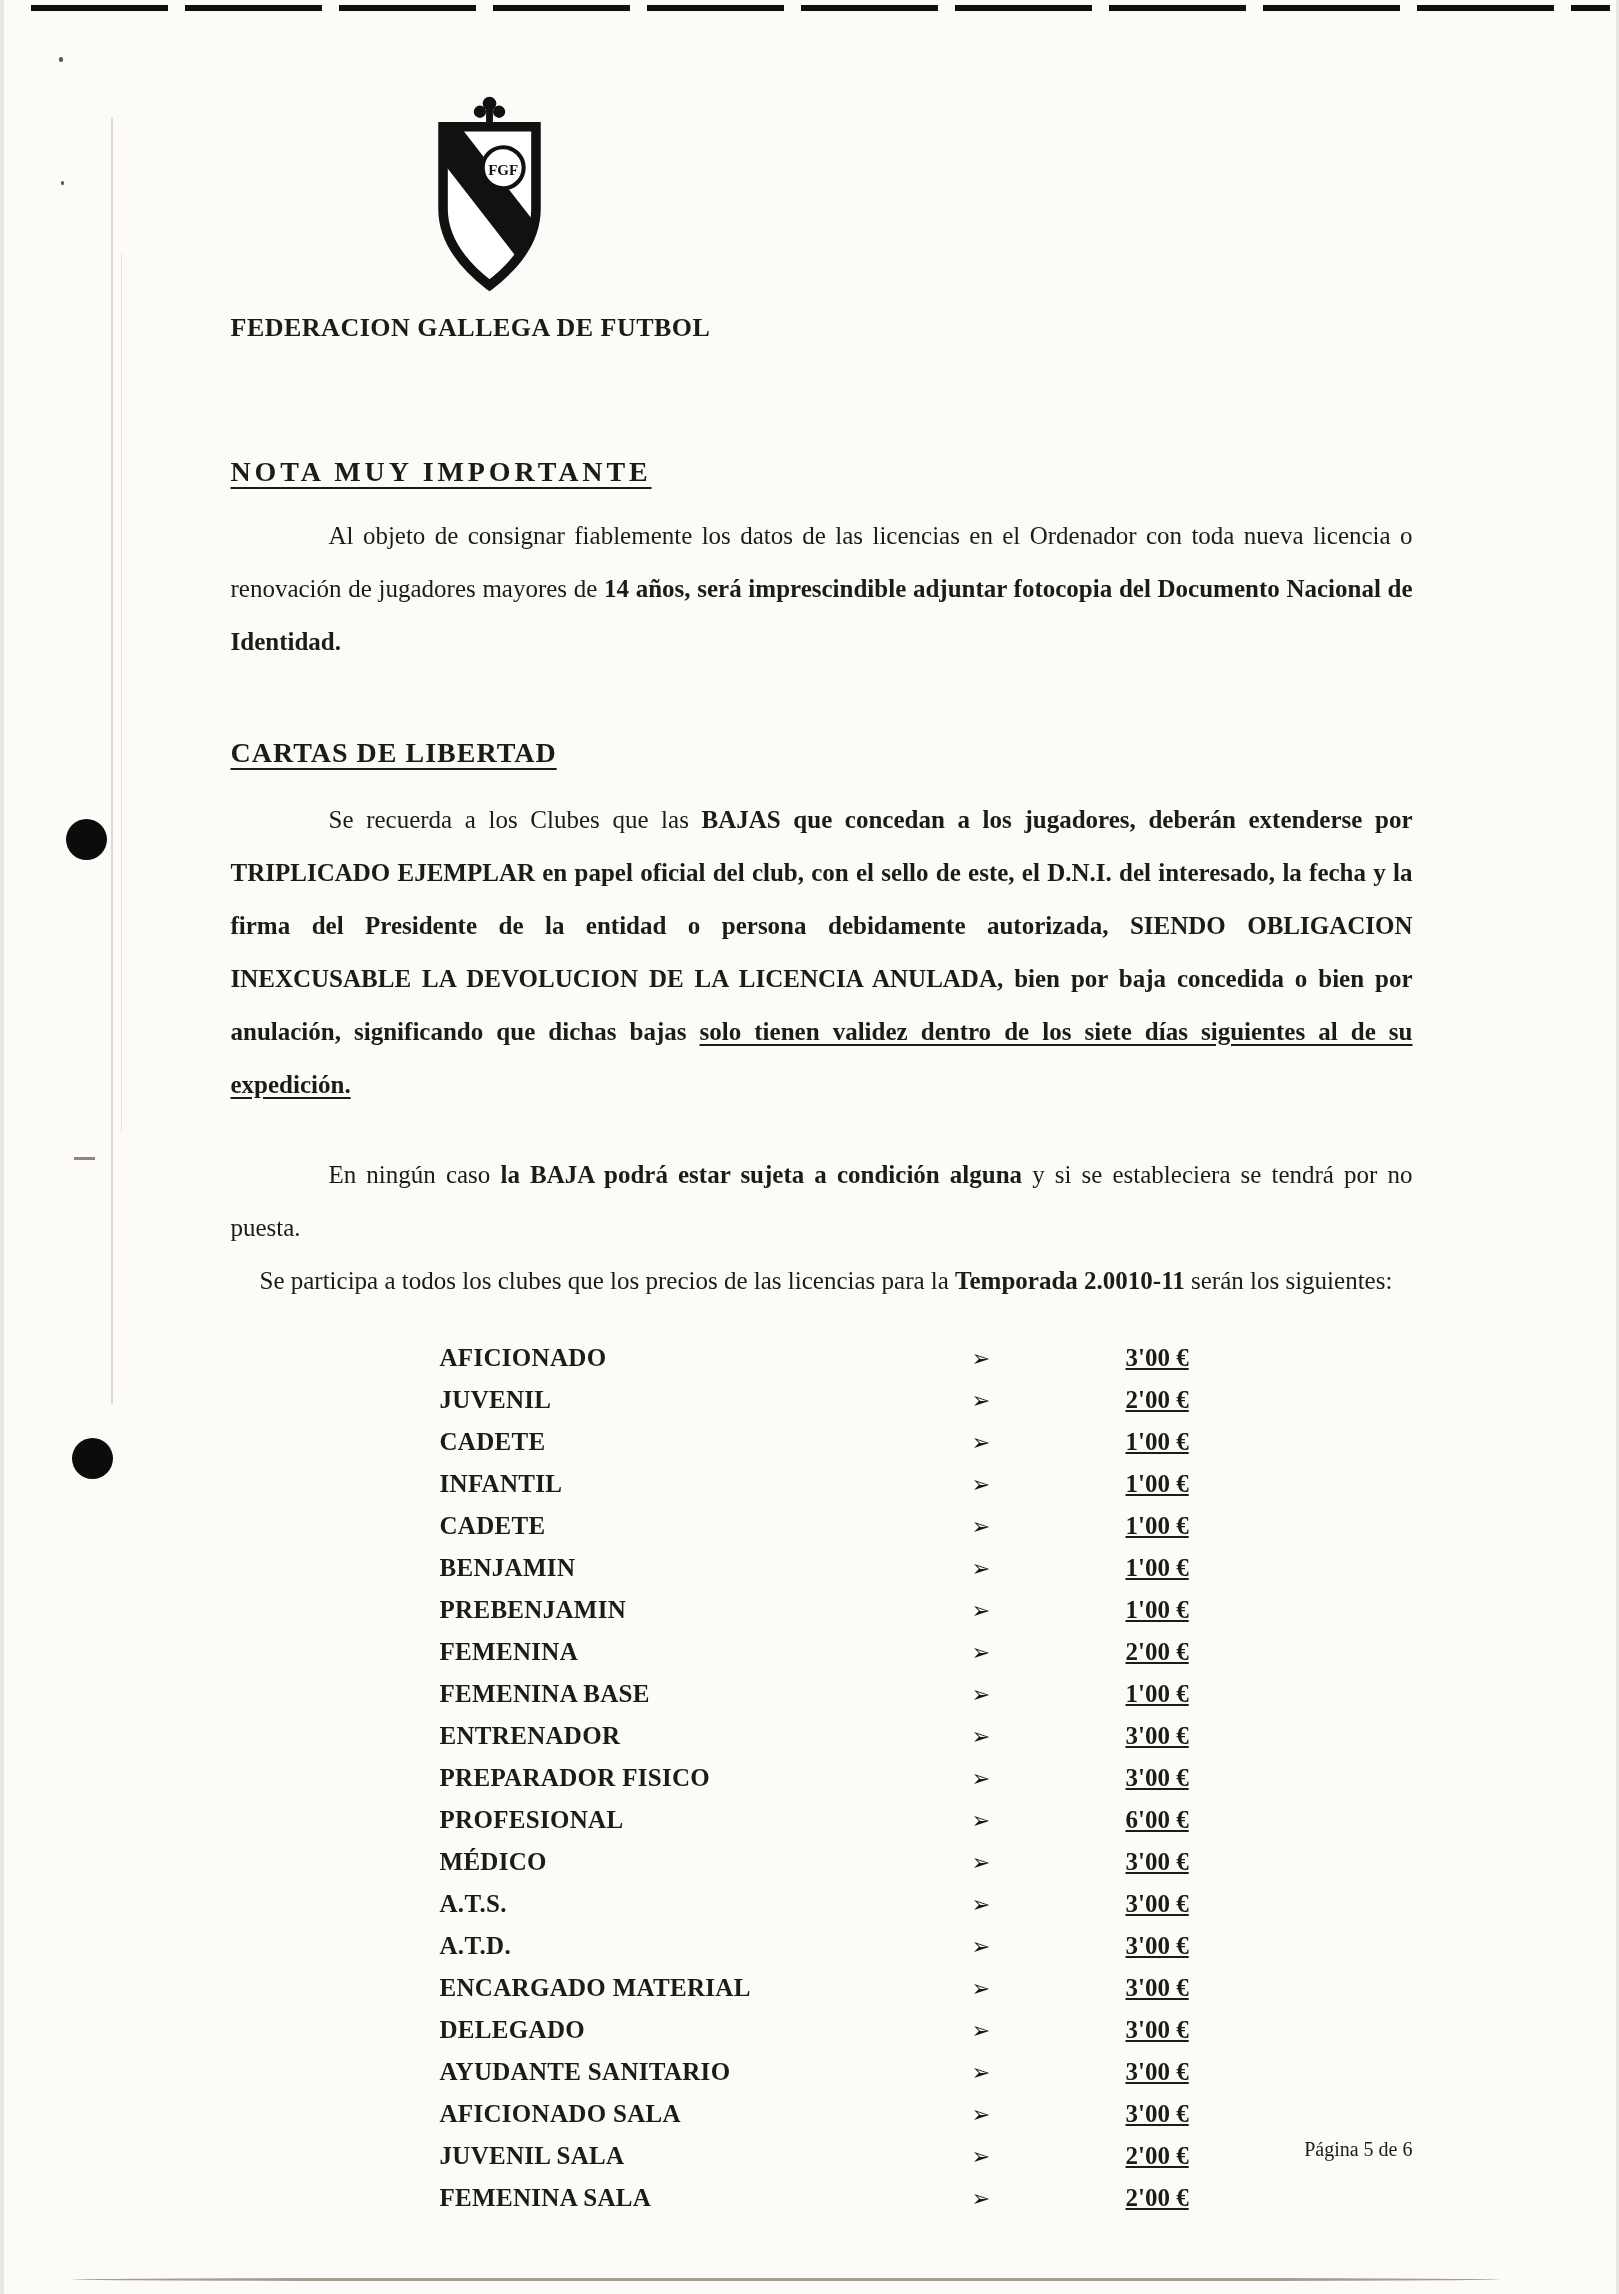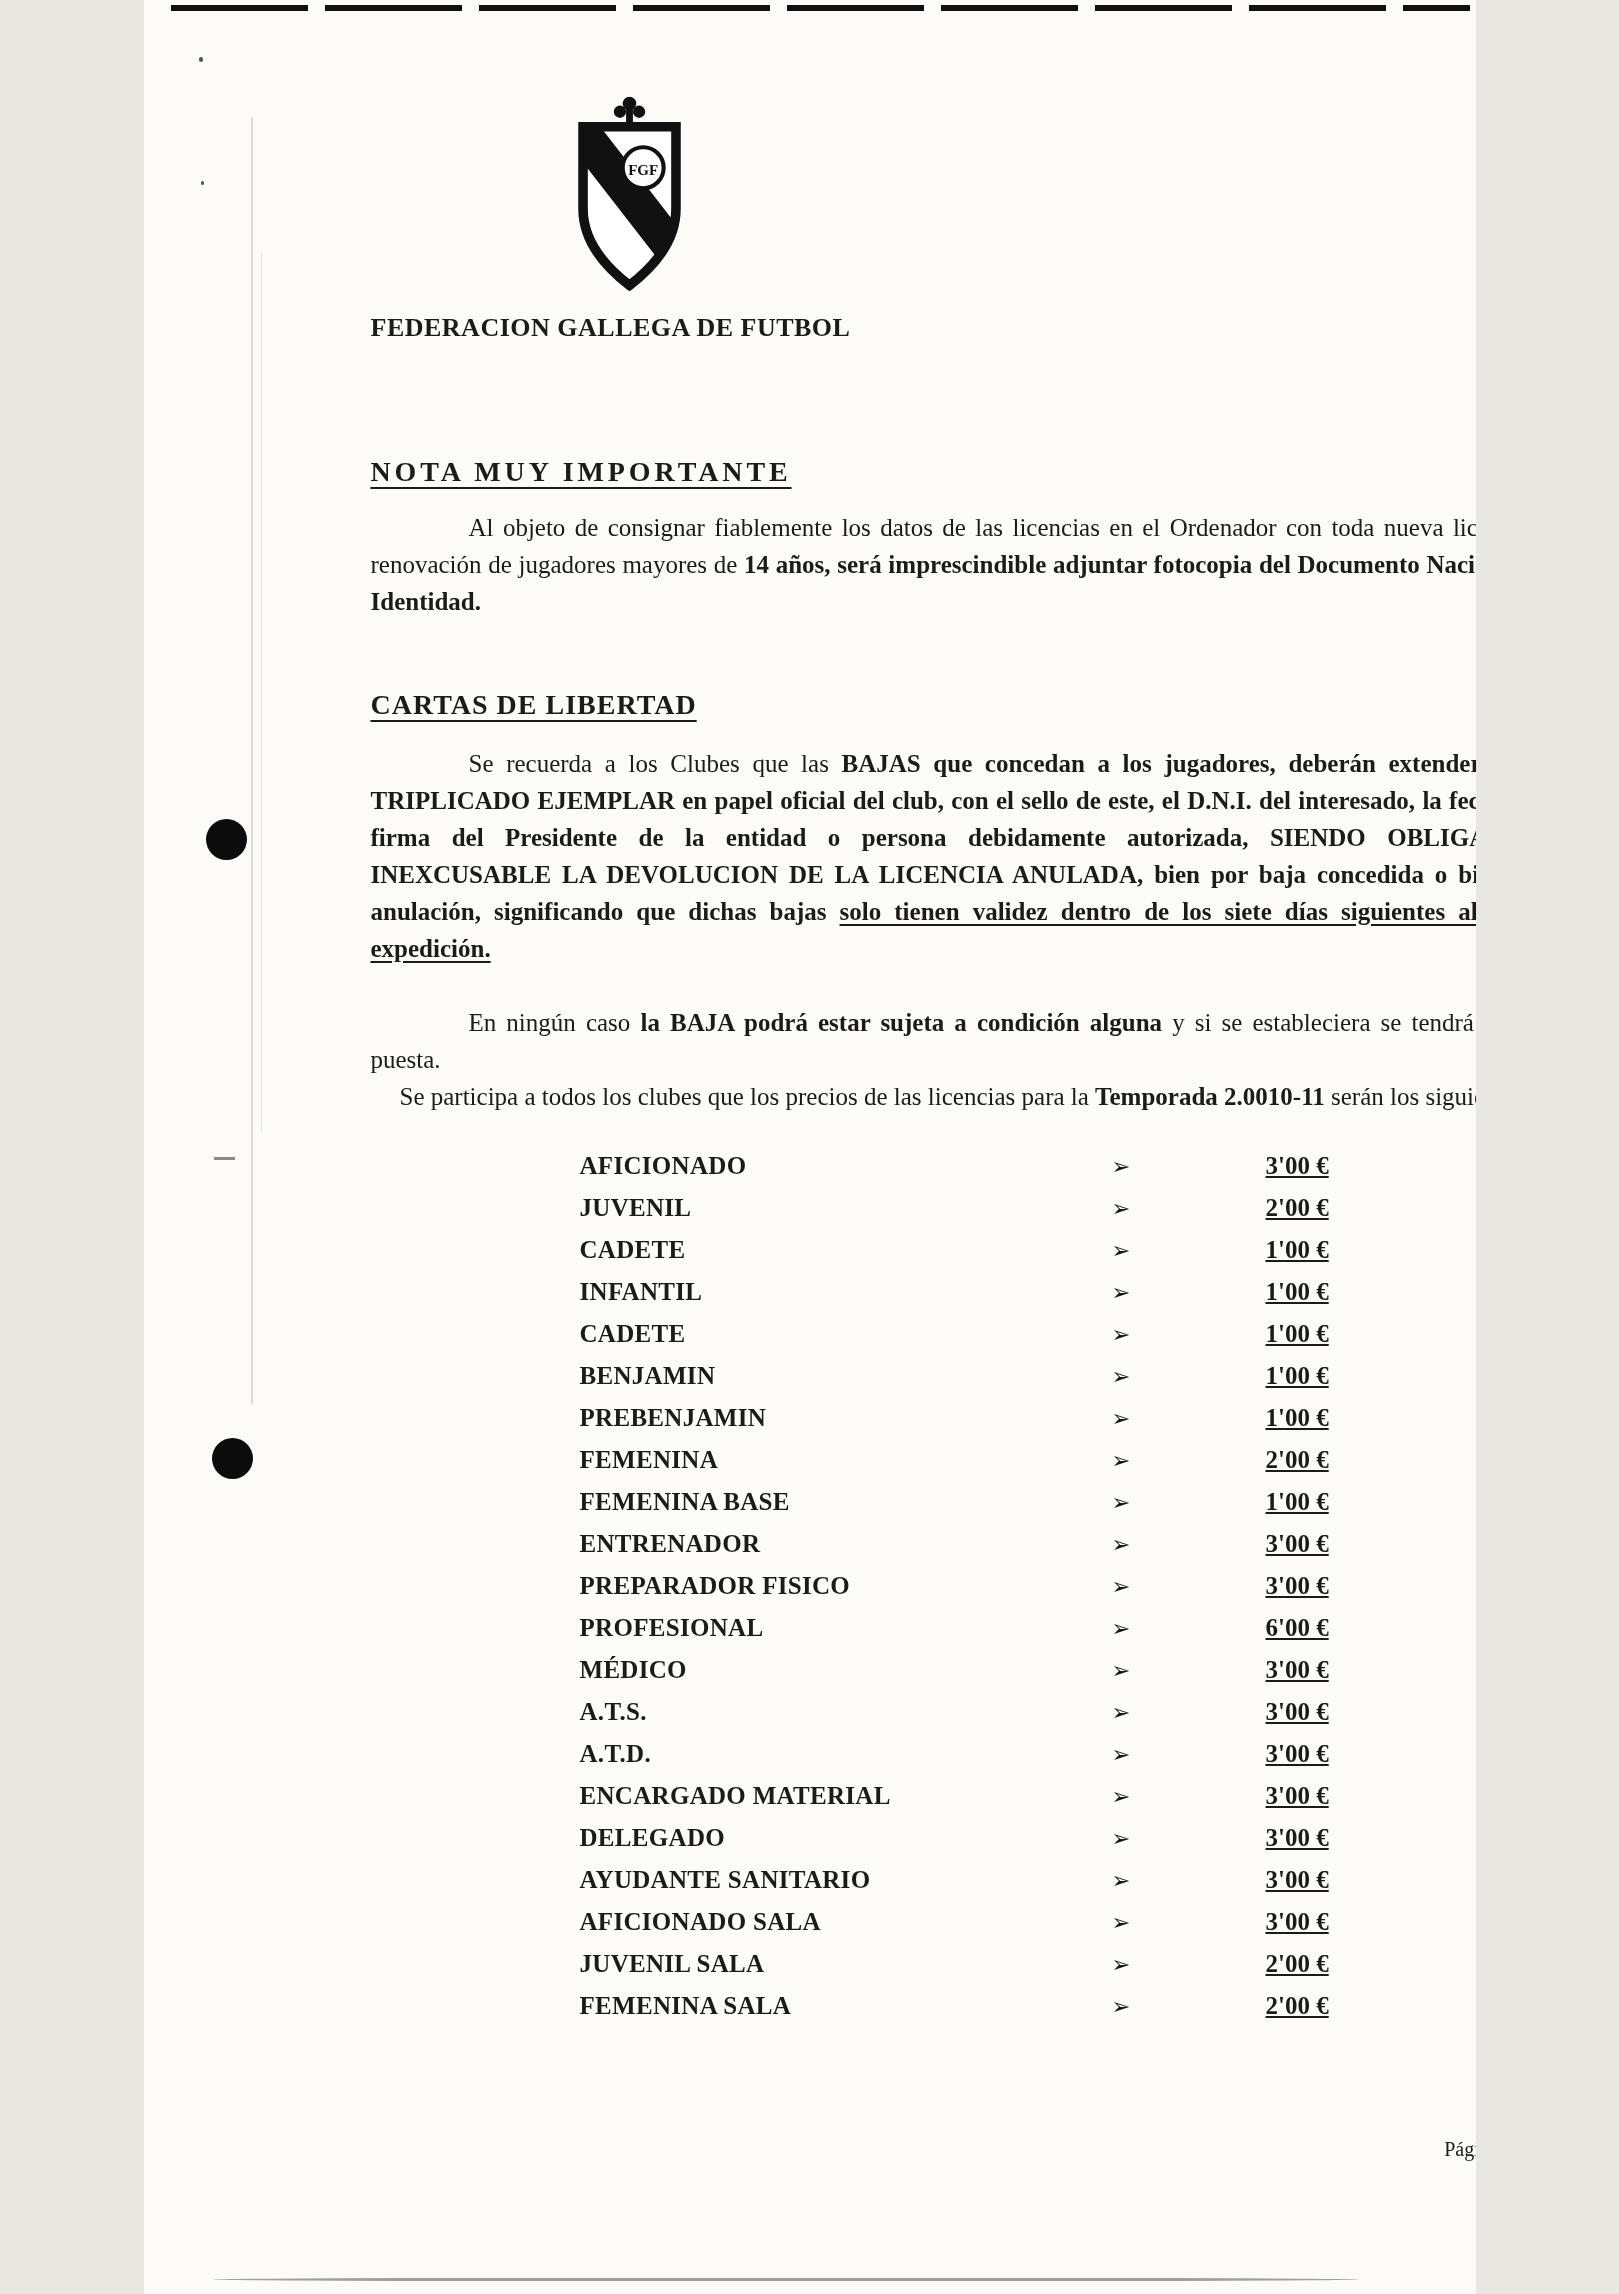--- a/index.html
+++ b/index.html
@@ -2,21 +2,21 @@
 <html><head>
 <meta charset="utf-8">
 <style>
   html, body {
     margin: 0;
     padding: 0;
     background: #e9e7e2;
   }
   .page {
     position: relative;
-    width: 1332px;
+    width: 1612px;
     height: 2295px;
     margin: 0 auto;
     background: #fcfbf8;
     font-family: "Liberation Serif", "DejaVu Serif", serif;
     color: #1c1b18;
     overflow: hidden;
   }
 
   
   .scan-edge-top {
@@ -83,21 +83,21 @@
     text-decoration: underline;
     text-underline-offset: 5.9px;
   }
   .title-nota    { margin-top: 113px; letter-spacing: 3.9px; }
   .title-cartas  { margin-top: 69px; letter-spacing: 1px; }
   .title-precios { margin-top: 55px; letter-spacing: 0.5px; }
 
   .para {
     margin: 0;
     font-size: 25px;
-    line-height: 37px;
+    line-height: 53px;
     text-align: justify;
   }
   .indent-lg { text-indent: 98px; }
   .indent-sm { text-indent: 29px; }
   .para-nota     { margin-top: 21.5px; }
   .para-cartas-1 { margin-top: 23.4px; }
   .para-cartas-2 { margin-top: 37px; }
   .para-precios  { }
   .b { font-weight: bold; }
   .u { text-decoration: underline; text-underline-offset: 3.9px; }

